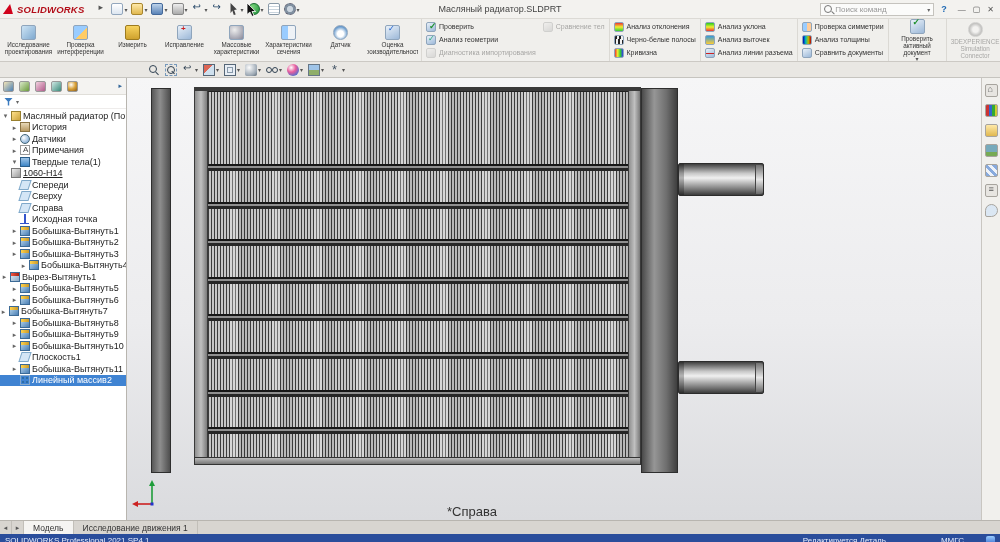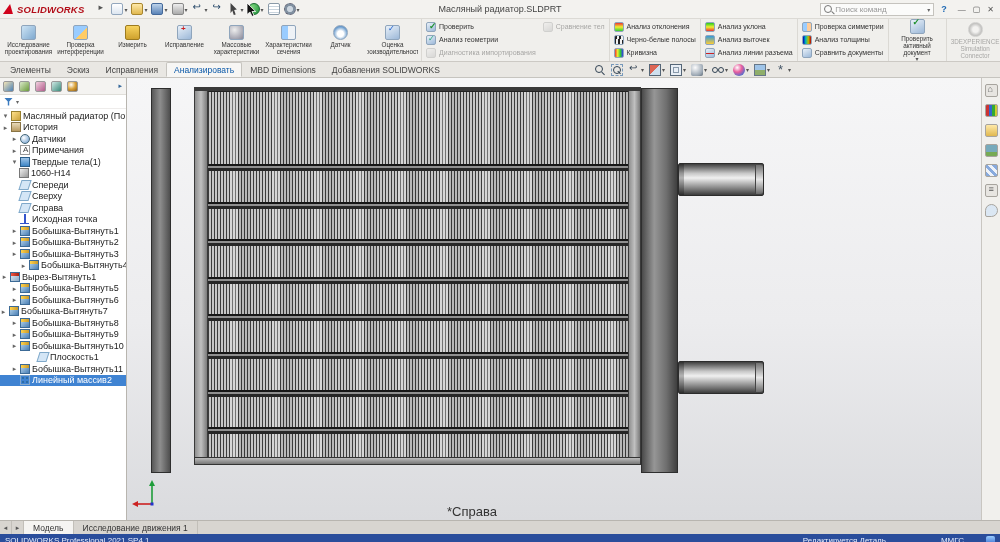--- a/index.html
+++ b/index.html
@@ -460,46 +460,20 @@
 Connector</span>
 
               </div>
             </div>
         </div>
 
       </div>
   </div>
 
   <div class="tabrow">
-    <div class="tabs">
-
-        <div class="ctab">
-          <span>Элементы</span>
-        </div>
-
-        <div class="ctab">
-          <span>Эскиз</span>
-        </div>
-
-        <div class="ctab">
-          <span>Исправления</span>
-        </div>
-
-        <div class="ctab active">
-          <span>Анализировать</span>
-        </div>
-
-        <div class="ctab">
-          <span>MBD Dimensions</span>
-        </div>
-
-        <div class="ctab">
-          <span>Добавления SOLIDWORKS</span>
-        </div>
-      </div>
     <div class="headsup">
 
         <span class="hbtn">
           <span class="h-icon i-zoom-fit"></span>
 
         </span>
 
         <span class="hbtn">
           <span class="h-icon i-zoom-area"></span>
 
@@ -580,21 +554,21 @@
         <span class="fdd">▾</span>
       </div>
       <div class="tree">
 
           <div class="titem exp-open">
             <span class="tw"></span>
             <span class="ticon i-part"></span>
             <span class="tlabel">Масляный радиатор (По умолчанию)</span>
           </div>
 
-          <div class="titem exp-closed" style="padding-left: 2px; text-align: center;">
+          <div class="titem exp-closed" style="padding-left: 11px; text-align: center;">
             <span class="tw"></span>
             <span class="ticon i-history"></span>
             <span class="tlabel">История</span>
           </div>
 
           <div class="titem exp-closed" style="padding-left: 11px;">
             <span class="tw"></span>
             <span class="ticon i-sensors"></span>
             <span class="tlabel">Датчики</span>
           </div>
@@ -604,21 +578,21 @@
             <span class="ticon i-annotations"></span>
             <span class="tlabel">Примечания</span>
           </div>
 
           <div class="titem exp-open" style="padding-left: 11px;">
             <span class="tw"></span>
             <span class="ticon i-bodies"></span>
             <span class="tlabel">Твердые тела(1)</span>
           </div>
 
-          <div class="titem" style="padding-left: 10px;">
+          <div class="titem" style="padding-left: 2px; text-decoration: underline;">
             <span class="tw"></span>
             <span class="ticon i-material"></span>
             <span class="tlabel">1060-H14</span>
           </div>
 
           <div class="titem" style="padding-left: 11px;">
             <span class="tw"></span>
             <span class="ticon i-plane"></span>
             <span class="tlabel">Спереди</span>
           </div>
@@ -700,21 +674,21 @@
             <span class="ticon i-boss"></span>
             <span class="tlabel">Бобышка-Вытянуть9</span>
           </div>
 
           <div class="titem exp-closed" style="padding-left: 11px;">
             <span class="tw"></span>
             <span class="ticon i-boss"></span>
             <span class="tlabel">Бобышка-Вытянуть10</span>
           </div>
 
-          <div class="titem" style="padding-left: 11px; margin-left: 18px;">
+          <div class="titem" style="padding-left: 11px;">
             <span class="tw"></span>
             <span class="ticon i-plane"></span>
             <span class="tlabel">Плоскость1</span>
           </div>
 
           <div class="titem exp-closed" style="padding-left: 11px;">
             <span class="tw"></span>
             <span class="ticon i-boss"></span>
             <span class="tlabel">Бобышка-Вытянуть11</span>
           </div>

